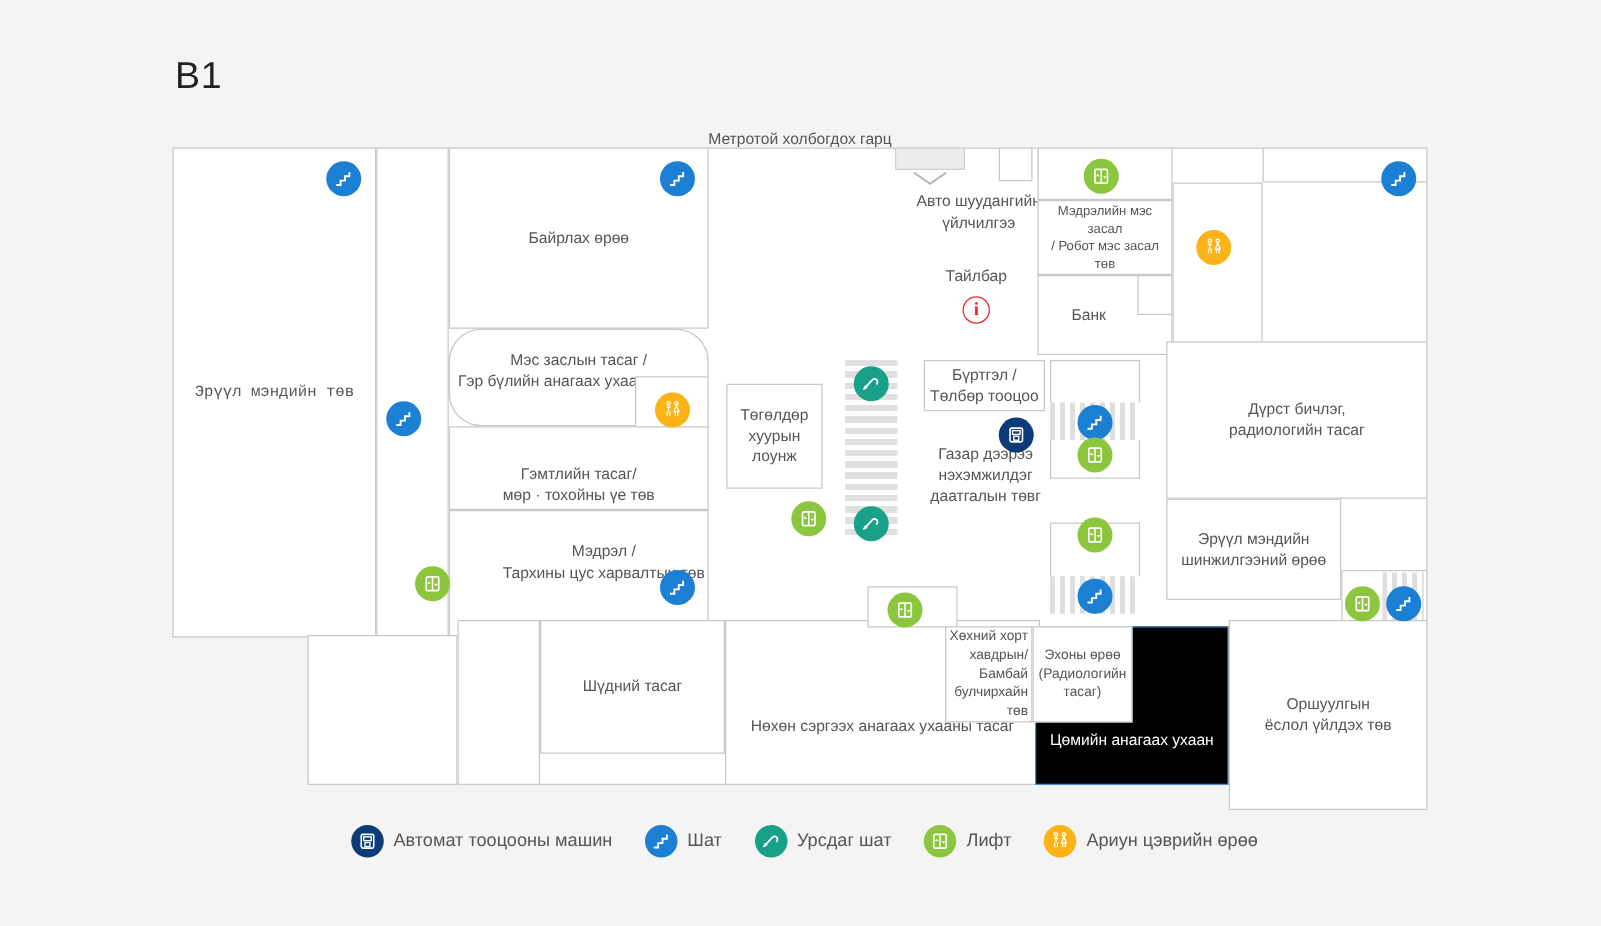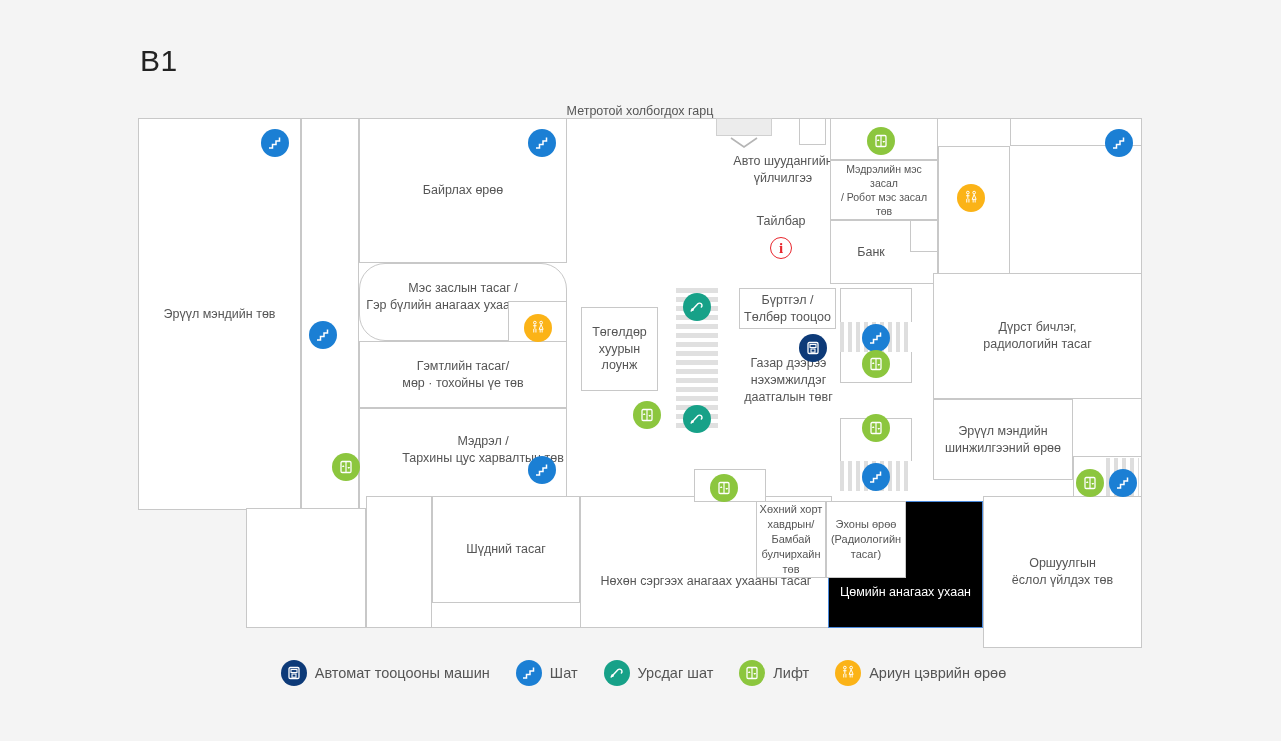--- a/index.html
+++ b/index.html
@@ -106,37 +106,37 @@
   <div id="floor-label">B1</div>
 
   <div id="map-area">
 
     <div id="metro-label">Метротой холбогдох гарц</div>
 
     <div class="shell" style="left:0; top:0; width:1004px; height:392px;"></div>
     <div class="shell" style="left:108px; top:390px; width:896px; height:120px;"></div>
     <div class="shell" style="left:108px; top:390px; width:120px; height:120px;"></div>
 
-    <div class="room" style="left:0; top:0; width:163px; height:392px;">
+    <div class="room" style="left:0; top:0; width:163px; height:392px;font-family:Liberation Mono, monospace;">
       <span class="room-label">Эрүүл мэндийн төв</span>
     </div>
 
     <div class="room plain" style="left:163px; top:0; width:58px; height:392px;"></div>
 
     <div class="room" style="left:221px; top:0; width:208px; height:145px;">
       <span class="room-label">Байрлах өрөө</span>
     </div>
 
     <div class="room" style="left:221px; top:145px; width:208px; height:78px;border-radius:26px;">
       <span class="room-label" style="margin-bottom:10px;">Мэс заслын тасаг /
 Гэр бүлийн анагаах ухааны тасаг</span>
     </div>
     <div class="room" style="left:370px; top:183px; width:59px; height:55px;"></div>
 
-    <div class="room" style="left:221px; top:223px; width:208px; height:67px;">
+    <div class="room" style="left:221px; top:223px; width:208px; height:67px;align-items:flex-end;">
       <span class="room-label">Гэмтлийн тасаг/
 мөр · тохойны үе төв</span>
     </div>
 
     <div class="room" style="left:221px; top:290px; width:208px; height:102px;padding-left:42px;">
       <span class="room-label" style="margin-top:-18px;">Мэдрэл /
 Тархины цус харвалтын төв</span>
     </div>
 
     <div class="room" style="left:443px; top:189px; width:77px; height:84px;">
@@ -208,21 +208,21 @@
     <div class="room" style="left:294px; top:378px; width:148px; height:107px;">
       <span class="room-label">Шүдний тасаг</span>
     </div>
 
     <div class="room" style="left:442px; top:378px; width:252px; height:132px;">
       <span class="room-label" style="margin-top:38px;">Нөхөн сэргээх анагаах ухааны тасаг</span>
     </div>
 
     <div class="room" style="left:556px; top:351px; width:72px; height:33px;"></div>
 
-    <div class="room xs" style="left:618px; top:383px; width:70px; height:77px;">
+    <div class="room xs" style="left:618px; top:383px; width:70px; height:77px;text-align:right;">
       <span class="room-label xs">Хөхний хорт
 хавдрын/
 Бамбай
 булчирхайн
 төв</span>
     </div>
     <div class="room xs" style="left:688px; top:383px; width:80px; height:77px;">
       <span class="room-label xs">Эхоны өрөө
 (Радиологийн
 тасаг)</span>

